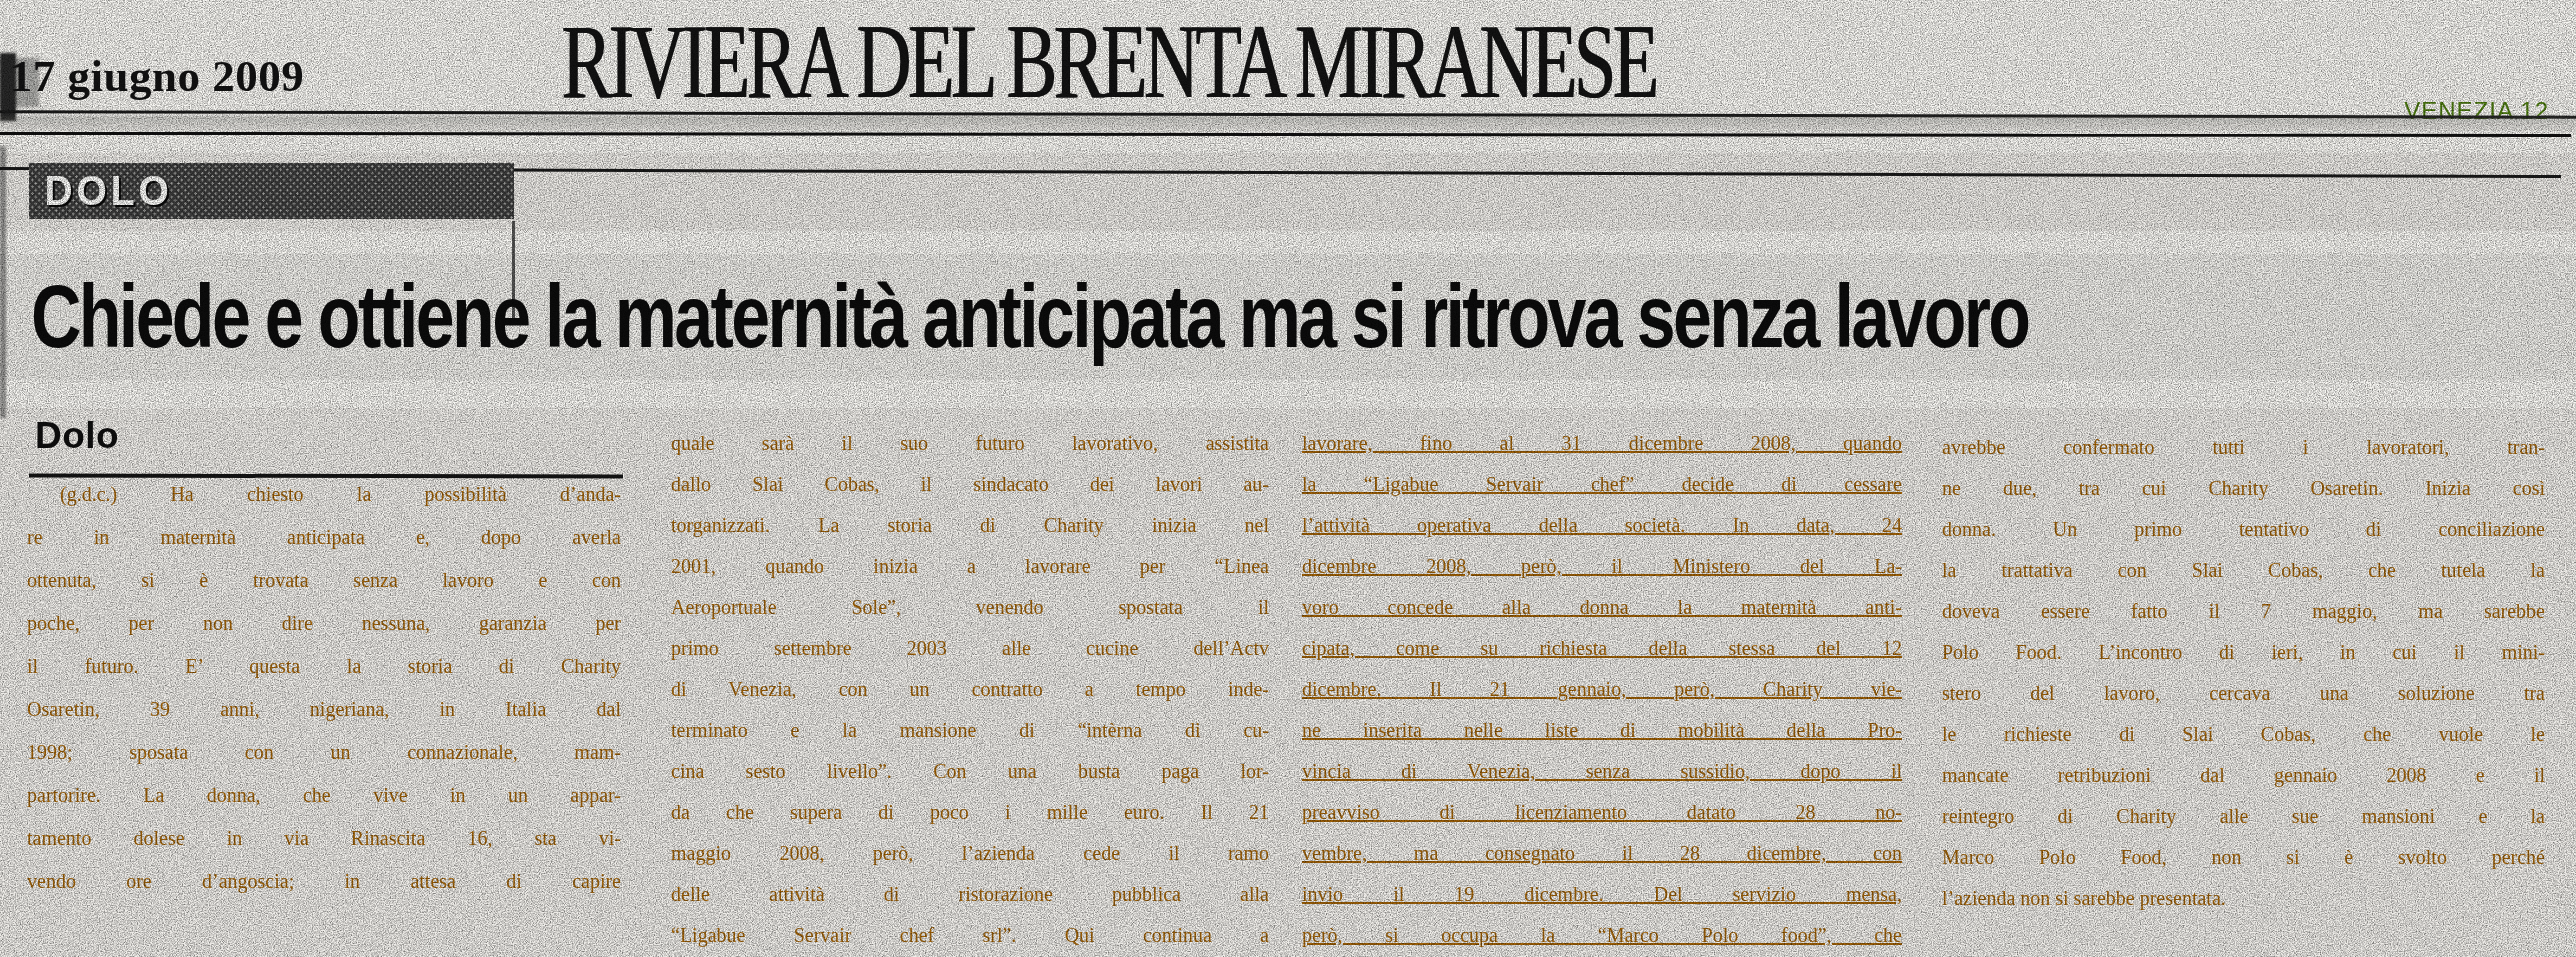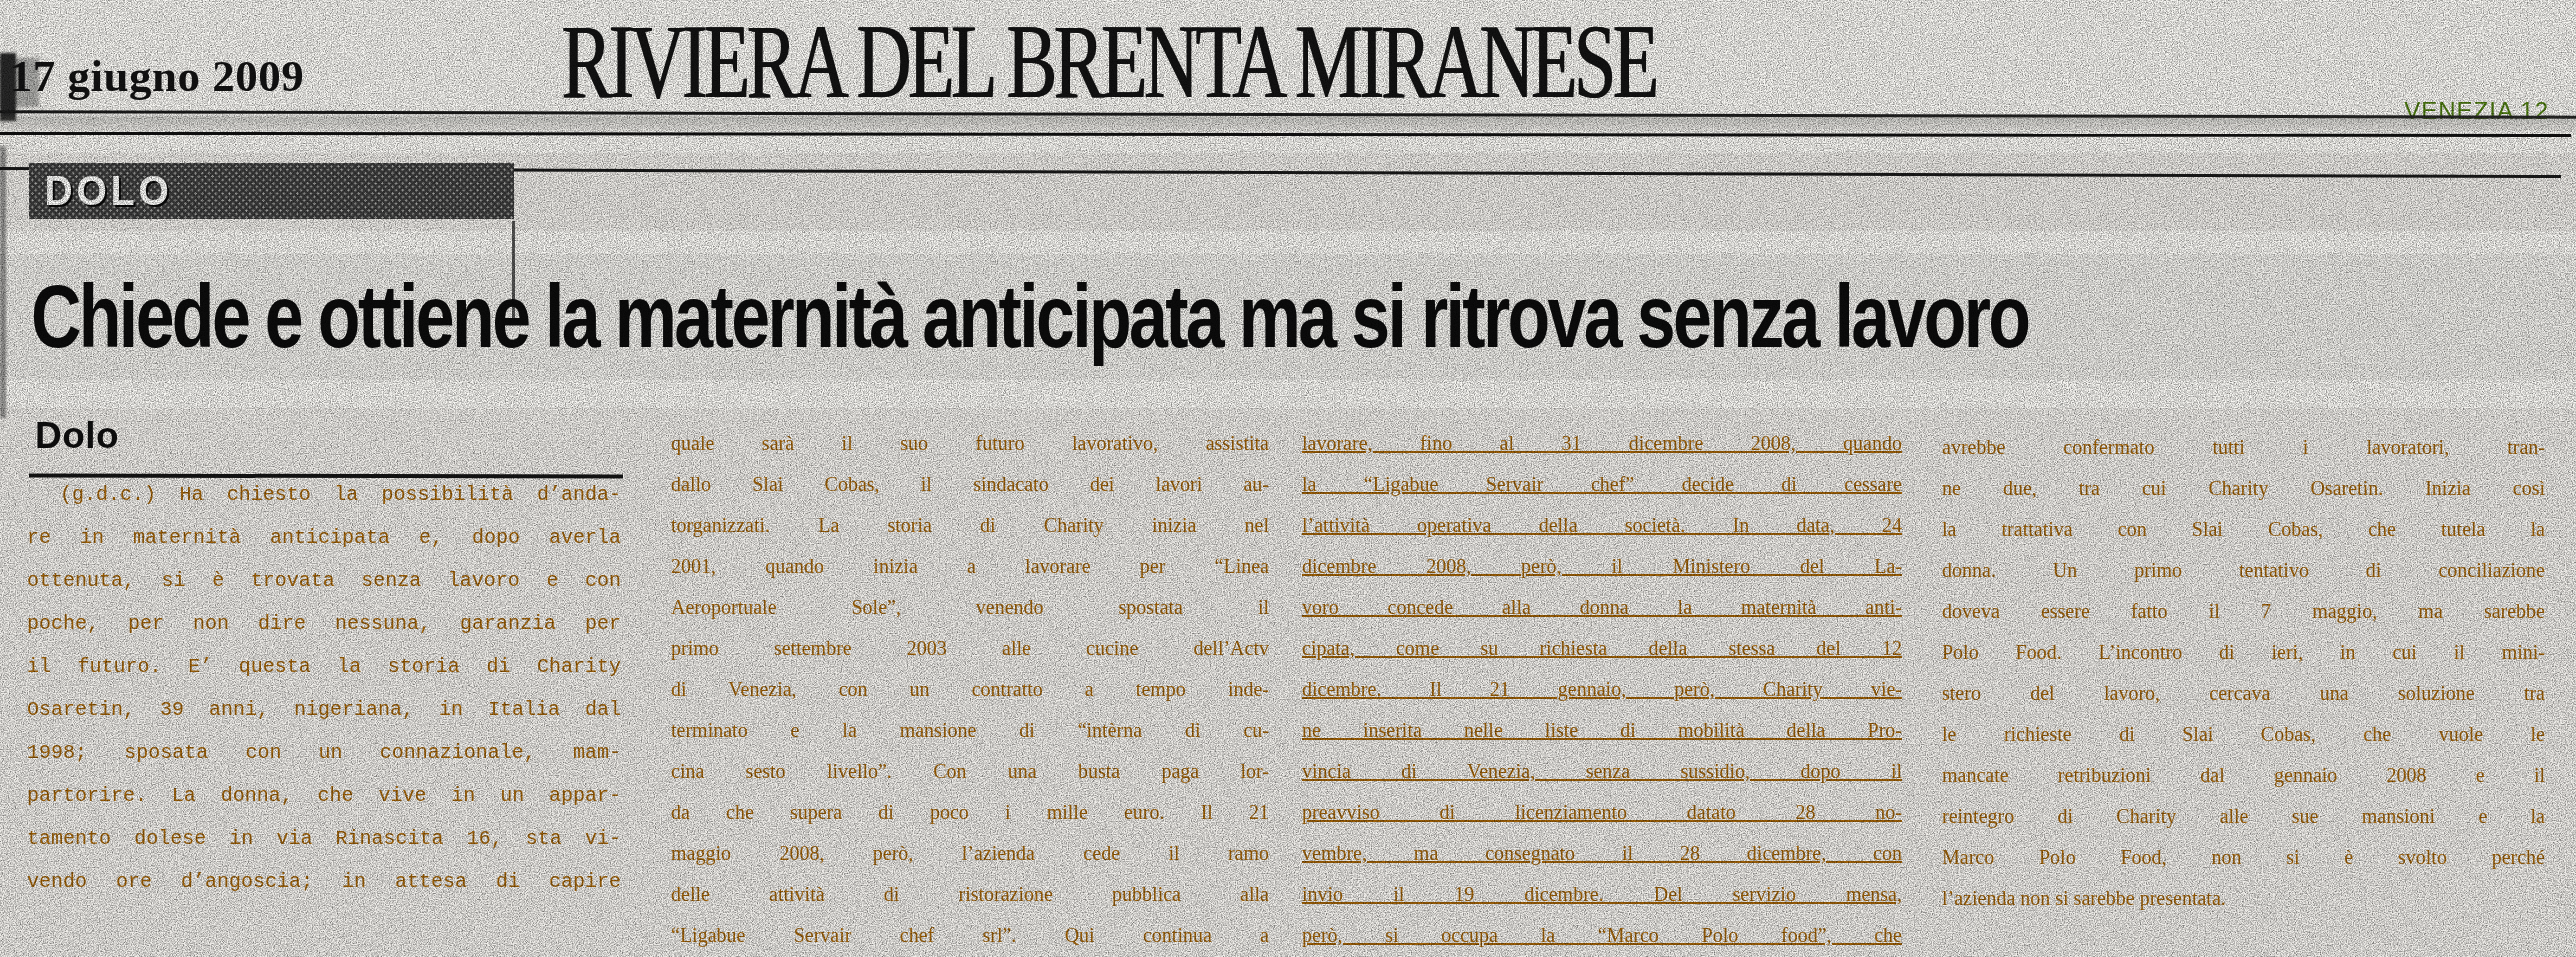--- a/index.html
+++ b/index.html
@@ -54,21 +54,21 @@
   .kicker{
     position:absolute;left:35px;top:415px;
     font-family:"Liberation Sans",sans-serif;font-weight:bold;font-size:37px;
     color:#101010;letter-spacing:0.5px;
   }
   .kicker-rule{position:absolute;left:29px;top:474px;width:594px;height:3.9px;background:#151515;transform:rotate(.1deg);}
   .col{
     position:absolute;font-size:20px;line-height:41px;color:#a16207;
     font-family:"Liberation Serif",serif;
   }
-  .col-1{left:27px;top:473px;width:594px;line-height:43px;font-family:Liberation Mono, monospace;}
+  .col-1{left:27px;top:473px;width:594px;line-height:43px;}
   .col-2{left:671px;top:423px;width:598px;}
   .col-3{left:1302px;top:423px;width:600px;text-decoration:underline;}
   .col-4{left:1942px;top:427px;width:603px;}
   .bline{text-align:justify;text-align-last:justify;white-space:normal;}
   .bline.indent{text-indent:33px;}
   .bline.endline{text-align-last:left;}
   
   .smudge{position:absolute;pointer-events:none;}
   .smudge.band-section{left:0;top:153px;width:2576px;height:78px;background:rgba(60,58,54,.06);}
   .smudge.band-headline{left:0;top:254px;width:2576px;height:126px;background:rgba(60,58,54,.05);}
@@ -147,22 +147,22 @@
       <div class="bline">ne inserita nelle liste di mobilità della Pro-</div>
       <div class="bline">vincia di Venezia, senza sussidio, dopo il</div>
       <div class="bline">preavviso di licenziamento datato 28 no-</div>
       <div class="bline">vembre, ma consegnato il 28 dicembre, con</div>
       <div class="bline">invio il 19 dicembre. Del servizio mensa,</div>
       <div class="bline">però, si occupa la “Marco Polo food”, che</div>
     </div>
   <div class="col col-4">
       <div class="bline">avrebbe confermato tutti i lavoratori, tran-</div>
       <div class="bline">ne due, tra cui Charity Osaretin. Inizia così</div>
+      <div class="bline">donna. Un primo tentativo di conciliazione</div>
       <div class="bline">la trattativa con Slai Cobas, che tutela la</div>
-      <div class="bline">donna. Un primo tentativo di conciliazione</div>
       <div class="bline">doveva essere fatto il 7 maggio, ma sarebbe</div>
       <div class="bline">Polo Food. L’incontro di ieri, in cui il mini-</div>
       <div class="bline">stero del lavoro, cercava una soluzione tra</div>
       <div class="bline">le richieste di Slai Cobas, che vuole le</div>
       <div class="bline">mancate retribuzioni dal gennaio 2008 e il</div>
       <div class="bline">reintegro di Charity alle sue mansioni e la</div>
       <div class="bline">Marco Polo Food, non si è svolto perché</div>
       <div class="bline endline">l’azienda non si sarebbe presentata.</div>
     </div>
 

